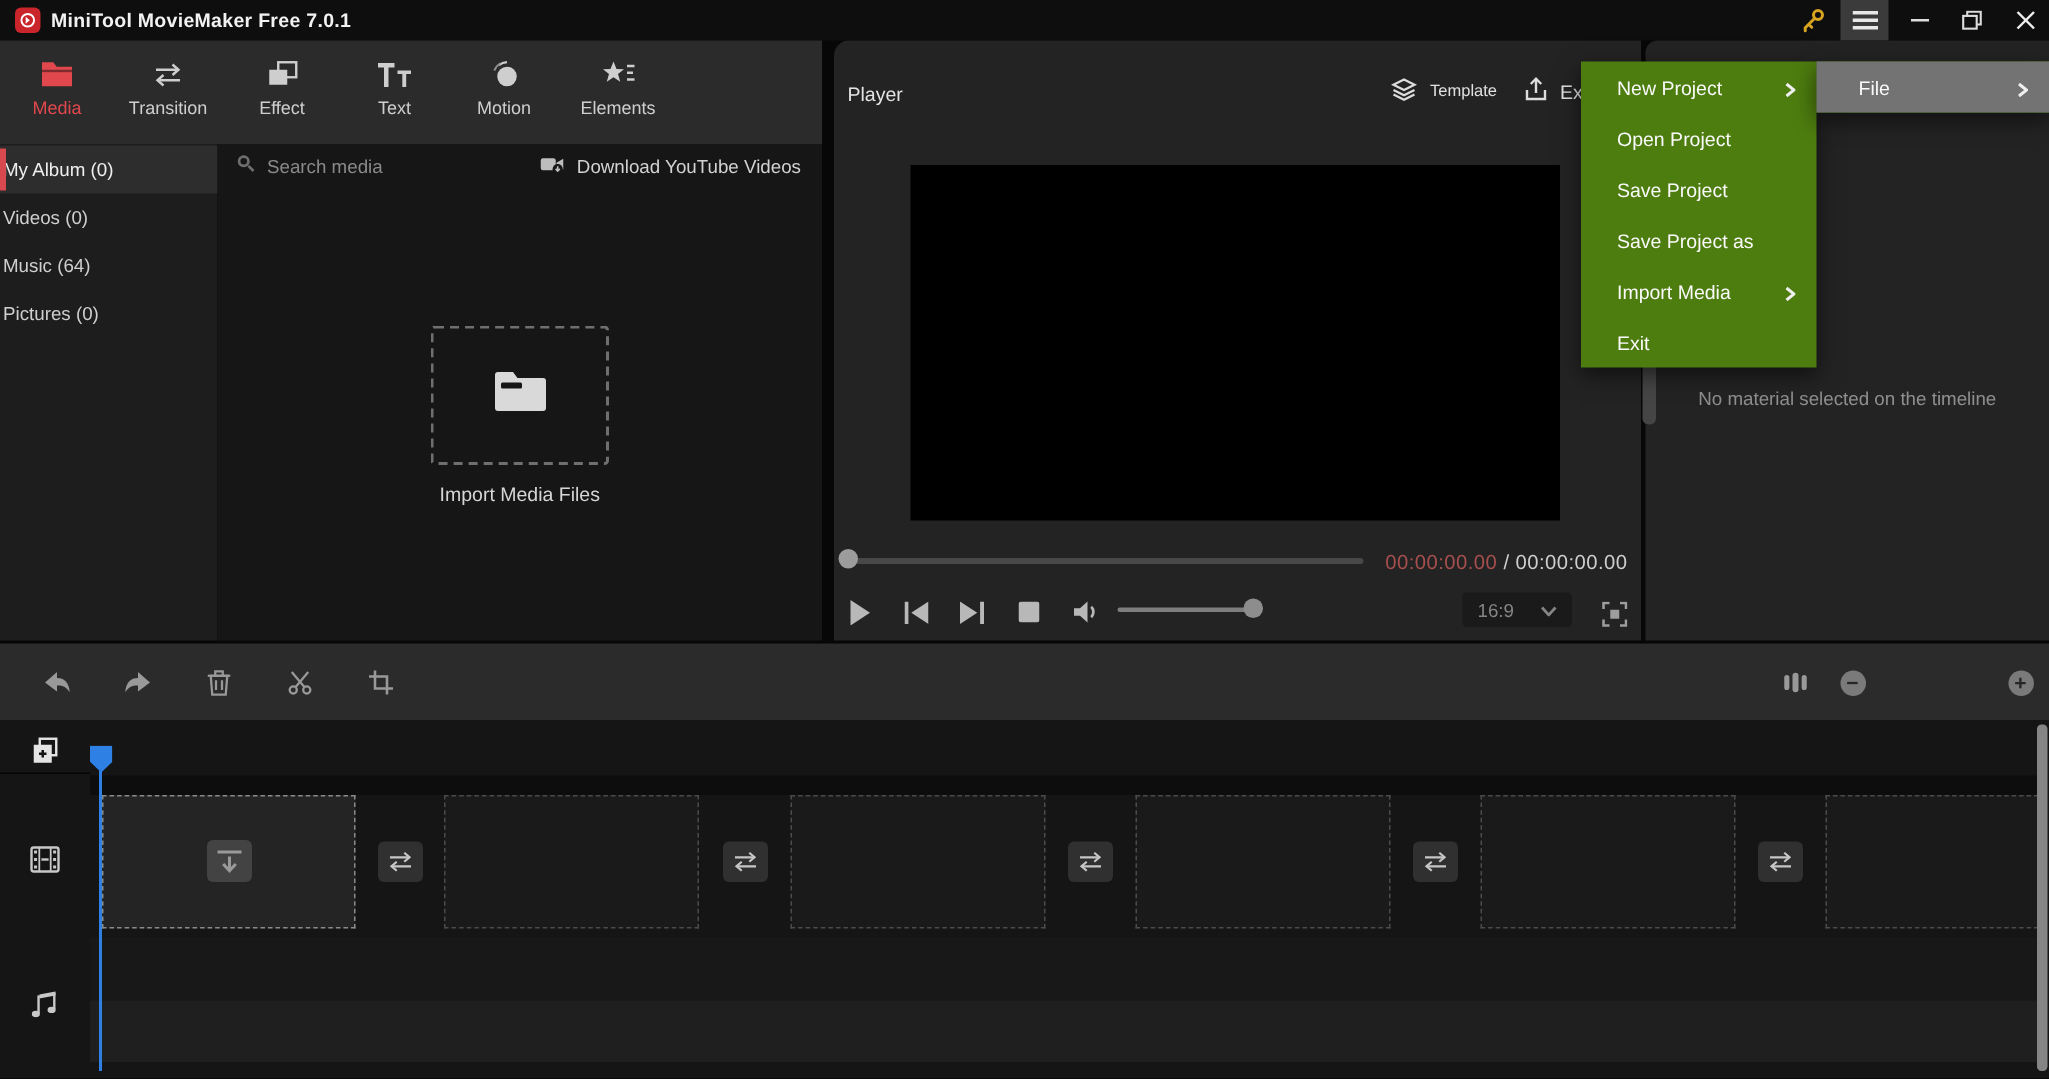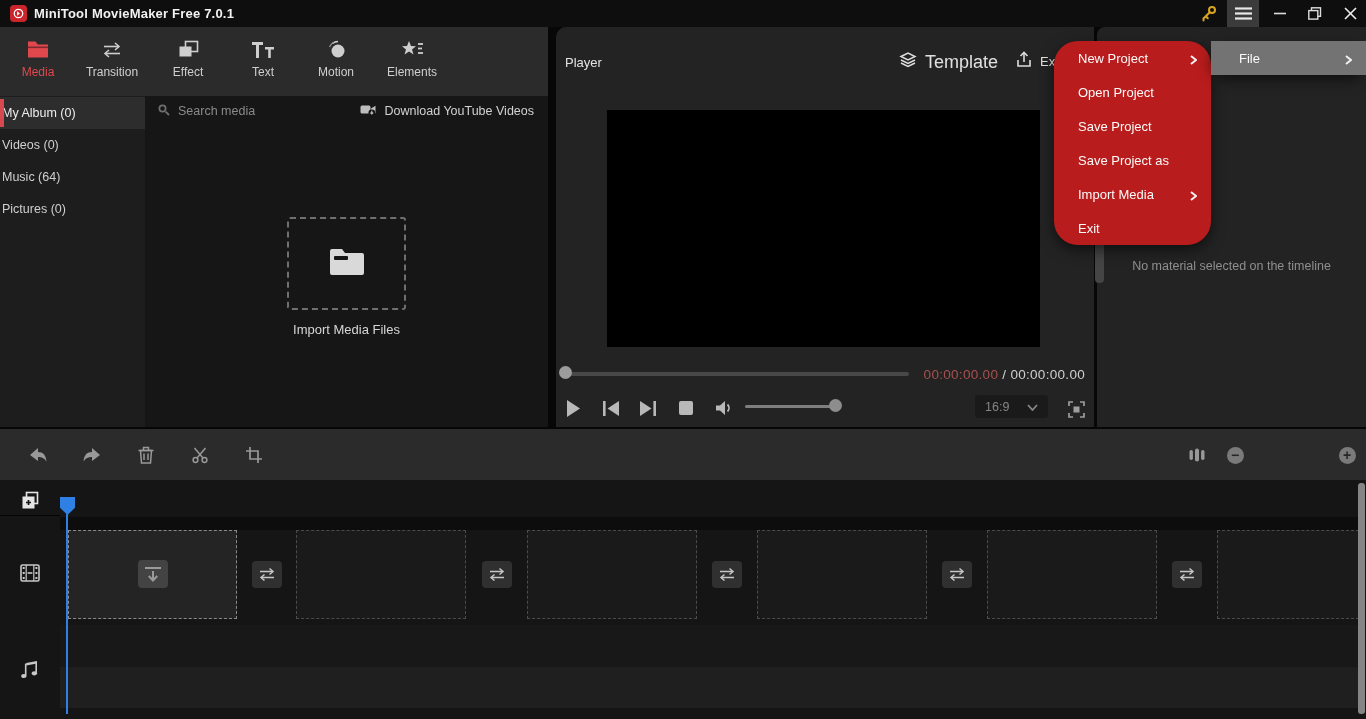--- a/index.html
+++ b/index.html
@@ -38,21 +38,21 @@
   #search-input::placeholder { color:#8a8a8a; }
   #yt-download { position:absolute; right:14px; top:4px; height:22px; display:flex; align-items:center; gap:8px;
     color:#d2d2d2; font-size:12.5px; }
   #import-box { position:absolute; left:142px; top:121px; width:119px; height:93px; border:2px dashed #6f6f6f;
     border-radius:3px; display:flex; align-items:center; justify-content:center; }
   #import-label { position:absolute; left:0; top:226px; width:403px; text-align:center; font-size:13px; color:#d6d6d6; }
 
   
   #player { left:556px; top:27px; width:538px; height:400px; background:#232323; border-top-left-radius:10px; }
   #player-title { left:9px; top:28px; font-size:13px; color:#e3e3e3; }
-  #btn-template { right:96px; top:24px; display:flex; gap:8px; align-items:center; color:#e0e0e0; font-size:18px; }
+  #btn-template { right:96px; top:24px; display:flex; gap:8px; align-items:center; color:#e0e0e0; font-size:11px; }
   #btn-export { right:8px; top:24px; display:flex; gap:8px; align-items:center; color:#e0e0e0; font-size:13px;
     width:70px; overflow:hidden; white-space:nowrap; }
   #preview { left:51px; top:83px; width:433px; height:237px; background:#000; }
   #progress-track { left:6px; top:345px; width:347px; height:4px; background:#484848; border-radius:2px; }
   #progress-handle { left:3px; top:339px; width:13px; height:13px; background:#9c9c9c; border-radius:50%; }
   #time-display { right:9px; top:340px; font-size:13.5px; letter-spacing:.3px; }
   #time-display .cur { color:#a8504f; }
   #time-display .sep { color:#cfcfcf; }
   #time-display .tot { color:#cfcfcf; }
   .pc { position:absolute; top:368px; display:flex; align-items:center; justify-content:center; height:26px; }
@@ -84,21 +84,21 @@
   #audio-upper { position:absolute; left:60px; top:145px; width:1299px; height:42px; background:#181818; }
   #audio-lower { position:absolute; left:60px; top:187px; width:1299px; height:41px; background:#1f1f1f; }
   #dl-icon { width:30px; height:28px; background:#434343; border-radius:4px; display:flex; align-items:center; justify-content:center; }
   #playhead-marker { position:absolute; left:60px; top:17px; width:15px; height:18px; background:#2f80e4;
     clip-path:polygon(0 0,100% 0,100% 60%,50% 100%,0 60%); }
   #playhead-line { position:absolute; left:66px; top:34px; width:2px; height:200px; background:#2f80e4; }
   #tl-scrollbar { position:absolute; left:1358px; top:3px; width:7px; height:233px; background:#151515; }
   #tl-thumb { position:absolute; left:0; top:0; width:7px; height:231px; background:#858585; border-radius:3px; }
 
   
-  .menu-panel { background:#b91c1c; box-shadow:0 5px 14px rgba(0,0,0,.55); z-index:60;border-radius:24px; }
+  .menu-panel { background:#4d7c0f; box-shadow:0 5px 14px rgba(0,0,0,.55); z-index:60; }
   #file-submenu { left:1054px; top:41px; width:157px; }
   #main-menu { left:1211px; top:41px; width:155px; }
   .menu-item { height:34px; display:flex; align-items:center; padding-left:24px; padding-right:14px;
     color:#fafafa; font-size:13px; position:relative; }
   #main-menu .menu-item { padding-left:28px; }
   .menu-item.hl { background:#737373; }
   .menu-arrow { position:absolute; right:14px; top:12px; }
 </style>
 </head>
 <body>

